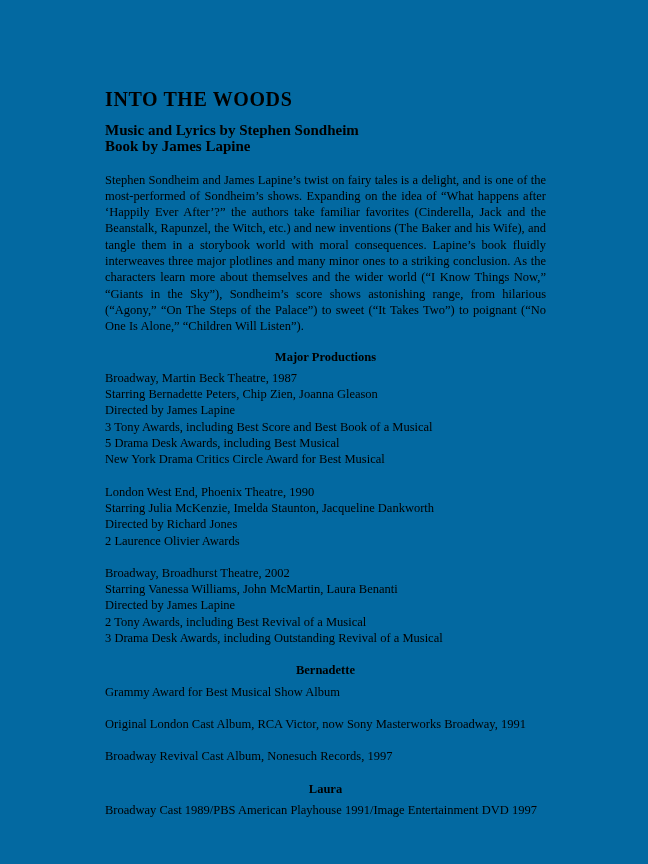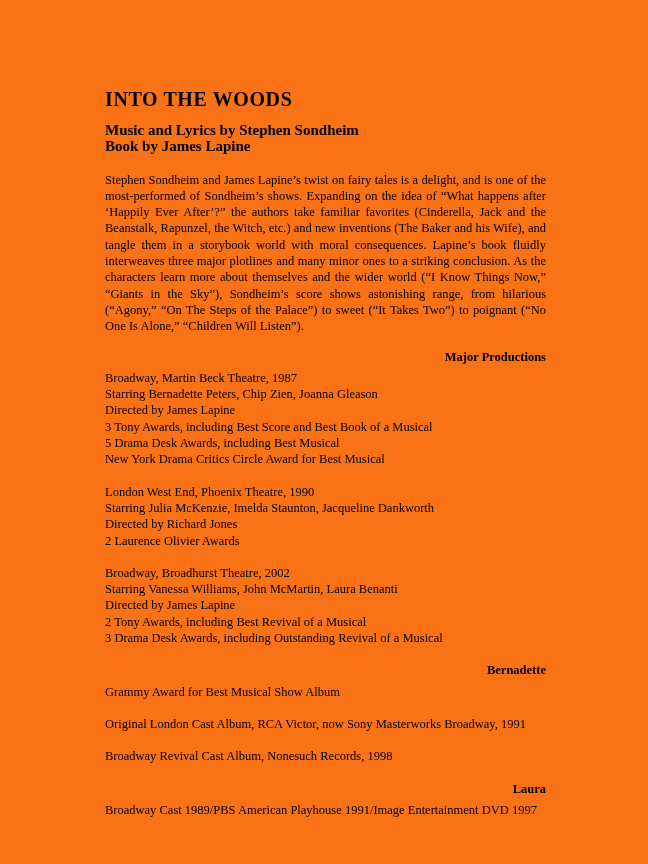--- a/index.html
+++ b/index.html
@@ -8,21 +8,21 @@
     width: 648px;
     height: 864px;
     font-family: "Liberation Serif", serif;
     color: #000000;
     overflow: hidden;
   }
   .page {
     position: relative;
     width: 648px;
     height: 864px;
-    background: #f97316;
+    background: #0369a1;
   }
   .content {
     position: absolute;
     left: 105px;
     top: 88px;
     width: 441px;
   }
   .title {
     font-size: 20px;
     font-weight: bold;
@@ -39,21 +39,21 @@
   }
   .description {
     margin-top: 17px;
     font-size: 12.5px;
     line-height: 16.3px;
     text-align: justify;
   }
   .section-heading {
     font-size: 12.5px;
     font-weight: bold;
-    text-align: right;
+    text-align: center;
     margin-top: 14px;
     margin-bottom: 5px;
     line-height: 16.3px;
   }
   .block {
     margin-bottom: 16px;
   }
   .block:last-child {
     margin-bottom: 0;
   }
@@ -108,21 +108,21 @@
 
     <div class="block">
       <div class="line">Grammy Award for Best Musical Show Album</div>
     </div>
 
     <div class="block">
       <div class="line">Original London Cast Album, RCA Victor, now Sony Masterworks Broadway, 1991</div>
     </div>
 
     <div class="block">
-      <div class="line">Broadway Revival Cast Album, Nonesuch Records, 1998</div>
+      <div class="line">Broadway Revival Cast Album, Nonesuch Records, 1997</div>
     </div>
 
     <h2 class="section-heading">Laura</h2>
 
     <div class="block">
       <div class="line">Broadway Cast 1989/PBS American Playhouse 1991/Image Entertainment DVD 1997</div>
     </div>
 
   </div>
 </div>

